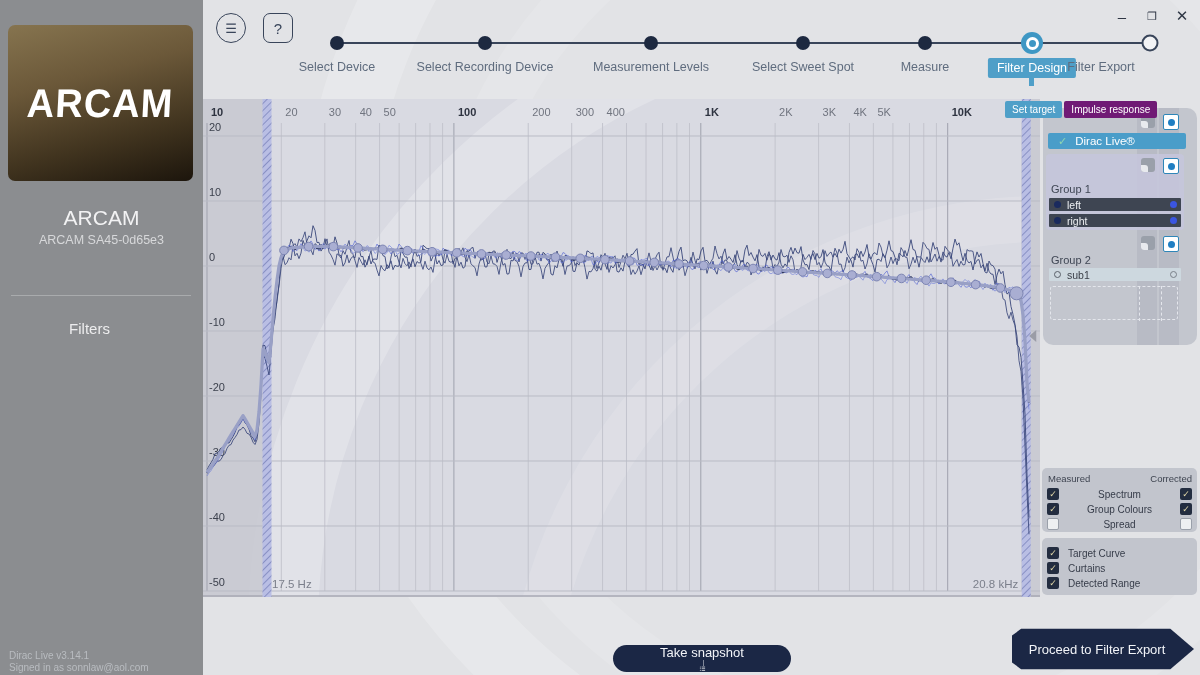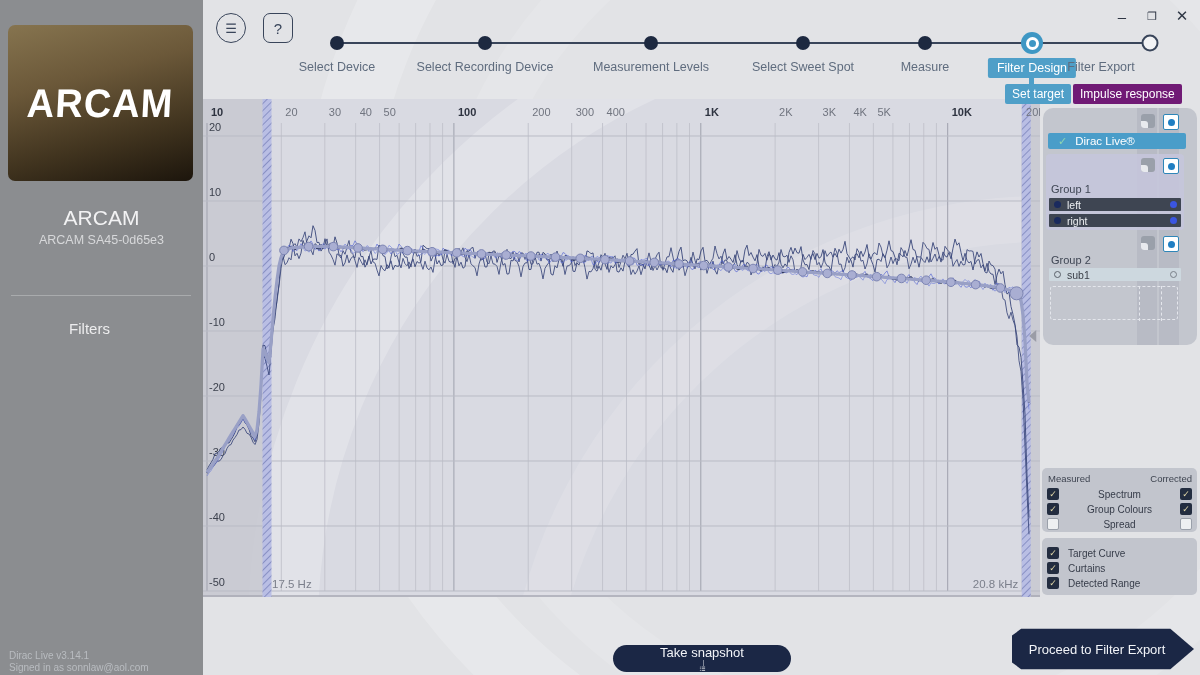--- a/index.html
+++ b/index.html
@@ -34,21 +34,21 @@
   .dot{position:absolute;top:43px;transform:translate(-50%,-50%);border-radius:50%;}
   .dot.done{width:14px;height:14px;background:#1d2940;}
   .dot.todo{width:13px;height:13px;background:#f2f3f5;border:2px solid #39455a;}
   .dot.active{width:22px;height:22px;background:#3e97c4;display:flex;align-items:center;justify-content:center;}
   .dot.active::before{content:"";width:13px;height:13px;border-radius:50%;background:#fff;display:block;position:absolute;}
   .dot.active::after{content:"";width:7px;height:7px;border-radius:50%;background:#3e97c4;display:block;position:absolute;}
   .step-label{position:absolute;top:60px;transform:translateX(-50%);color:#5f6c7e;font-size:12.5px;white-space:nowrap;}
   .step-label.chip{background:#4f9fc8;color:#fff;padding:3px 9px;border-radius:2px;top:58px;}
   .chip-connector{position:absolute;left:1029px;top:76px;width:5px;height:10px;background:#4f9fc8;}
   .subtabs{position:absolute;left:1005px;top:84px;display:flex;gap:2px;}
-  .subtab{font-size:12px;color:#fff;padding:3px 7px;border-radius:2px;white-space:nowrap;cursor:pointer;}
+  .subtab{font-size:10px;color:#fff;padding:3px 7px;border-radius:2px;white-space:nowrap;cursor:pointer;margin-top:17px;}
   .subtab.on{background:#4f9fc8;}
   .subtab.off{background:#701a75;}
   
   #chart{position:absolute;left:203px;top:99px;width:837px;height:498px;z-index:1;background:#d9dae2;overflow:hidden;}
   
   .rpanel{position:absolute;left:1043px;top:108px;width:154px;height:237px;background:#c3c6ce;border-radius:10px;z-index:4;}
   .strip{position:absolute;top:0;height:100%;width:20px;background:rgba(93,99,122,0.10);}
   .icon-row{position:absolute;right:18px;display:flex;gap:8px;}
   .gf-icon{width:14px;height:14px;border-radius:3px;background:#9aa0aa;position:relative;overflow:hidden;cursor:pointer;}
   .gf-icon::after{content:"";position:absolute;left:0;bottom:0;width:7px;height:7px;background:#e8eaee;border-top-right-radius:3px;}

